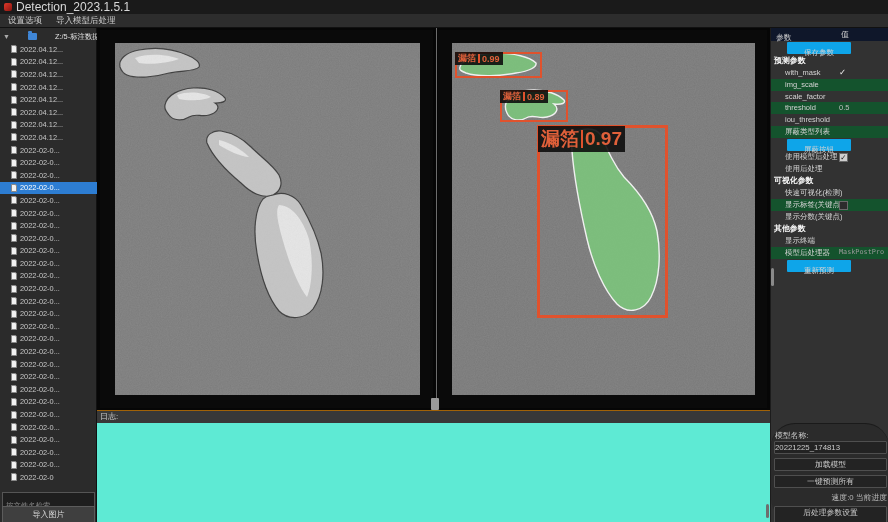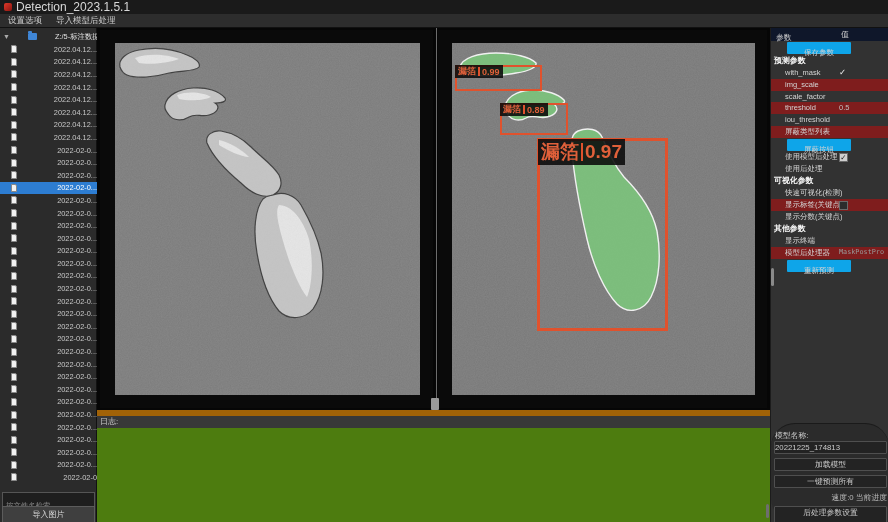--- a/index.html
+++ b/index.html
@@ -20,21 +20,21 @@
   
   #sidebar { position:absolute; left:0; top:28px; width:97px; height:494px; background:#2b2b2b;
              border-right:1px solid #111; }
   #tree { position:absolute; left:0; top:2px; width:97px; height:458px; overflow:hidden; }
   #tree-root { display:flex; align-items:center; height:13px; gap:18px; padding-left:3px; }
   .caret { font-size:7px; color:#aaaaaa; }
   .folder-icon { width:9px; height:7px; background:#3f86d6; border-radius:1px; position:relative; flex:none; }
   .folder-icon::before { content:""; position:absolute; left:0; top:-2px; width:4px; height:2px;
                          background:#3f86d6; border-radius:1px 1px 0 0; }
   #tree-root .tlabel { font-size:7.4px; color:#e0e0e0; white-space:nowrap; }
-  .trow { display:flex; align-items:center; height:12.6px; gap:3px; padding-left:11px;justify-content:space-between; }
+  .trow { display:flex; align-items:center; height:12.6px; gap:3px; padding-left:11px; }
   .file-icon { width:6px; height:8px; background:#f2f2f2; border:1px solid #888;
                border-radius:0 2px 0 0; flex:none; }
   .trow .tlabel { font-size:7.4px; color:#c8c8c8; white-space:nowrap; }
   .trow.selected { background:#2d7dd2; }
   .trow.selected .tlabel { color:#ffffff; }
   #search-input { position:absolute; left:2px; top:464px; width:93px; height:15px; background:#1e1e1e;
                   border:1px solid #555; color:#cfcfcf; font-size:7.4px; padding:12px 3px;
                   font-family:"Liberation Sans", sans-serif; }
   #search-input::placeholder { color:#8a8a8a; }
   #import-btn { position:absolute; left:2px; top:478px; width:93px; height:17px; background:#3f3f3f;
@@ -42,51 +42,51 @@
                 line-height:15px; border-radius:0; }
 
   
   #viewer { position:absolute; left:97px; top:28px; width:673px; height:382px; background:#060606; }
   .img-panel { position:absolute; background:#0a0a0a; }
   #left-image  { position:absolute; left:18px;  top:15px; width:305px; height:352px; }
   #right-image { position:absolute; left:355px; top:15px; width:303px; height:352px; }
   #panel-divider { position:absolute; left:339px; top:0; width:1px; height:370px; background:#6c6c6c; }
   #splitter-grip { position:absolute; left:334px; top:370px; width:8px; height:12px; background:#9a9a9a;
                    border-radius:1px; }
-  #det-layer { position:absolute; left:355px; top:28px; width:303px; height:352px; }
+  #det-layer { position:absolute; left:355px; top:15px; width:303px; height:352px; }
   .dbox { position:absolute; border:2px solid #e0522d; }
   .dlabel { position:absolute; left:-2px; top:-2px; display:inline-flex; align-items:center; gap:2px;
             background:rgba(10,10,10,0.88); color:#e0603a; padding:0 3px; white-space:nowrap;
             font-weight:bold; }
   .dbar { width:2px; height:0.95em; background:#e0522d; flex:none; }
 
   
-  #log { position:absolute; left:97px; top:410px; width:673px; height:112px; background:#4d7c0f;
-         border-top:6px solid #a16207; overflow:hidden; }
+  #log { position:absolute; left:97px; top:410px; width:673px; height:112px; background:#5eead4;
+         border-top:1px solid #a16207; overflow:hidden; }
   #log-title { height:12px; line-height:12px; background:#383838; color:#cccccc; font-size:8px;
                padding-left:3px; }
   .log-line { font-family:"DejaVu Sans Mono", monospace; font-size:7.3px; line-height:9.3px;
               color:#b5b5b5; white-space:nowrap; padding-left:3px; }
   #log-scrollbar { position:absolute; right:1px; bottom:4px; width:3px; height:14px; background:#6e6e6e;
                    border-radius:2px; }
 
   
   #rightpanel { position:absolute; left:770px; top:28px; width:118px; height:494px; background:#323232;
                 border-left:1px solid #1c1c1c; }
   #params-scrollbar { position:absolute; left:0px; top:240px; width:3px; height:18px; background:#8a8a8a;
                       border-radius:2px; }
   #phead { height:13px; line-height:13px; background:#0f172a; position:relative; }
   #phead span { font-size:7.8px; color:#cfcfcf; }
   #phead .pn { margin-left:5px; }
   #phead .pv { position:absolute; left:70px; top:0; }
   .prow { position:relative; height:11.8px; line-height:11.8px; color:#d4d4d4; font-size:7.5px; }
   .prow .pname { margin-left:5px; white-space:nowrap; }
   .prow .pval { position:absolute; left:68px; top:0; color:#bfbfbf; }
   .prow.ind .pname { margin-left:14px; }
-  .prow.stripe { background:#7f1d1d; }
+  .prow.stripe { background:#14532d; }
   .prow.section { height:12.5px; line-height:12.5px; }
   .prow.section .pname { margin-left:3px; font-weight:bold; color:#fafafa; font-size:7.9px; }
   .prow.btnrow { height:13.5px; }
   .prow.btnrow .pname { display:inline-block; margin-left:16px; margin-top:1px; background:#474747;
                         border:6px solid #0ea5e9; border-radius:1px; padding:0 11px; height:11px;
                         line-height:10px; color:#d2d2d2; }
   .prow.check .pval { color:#eaeaea; font-size:8.5px; }
   .prow.cbx .pval { width:9px; height:9px; top:1.5px; background:#2c2c2c; border:1px solid #6a6a6a;
                     line-height:8px; font-size:7.5px; text-align:center; color:#1a1a1a; }
   .prow.cbx.on .pval { background:#cfcfcf; }

